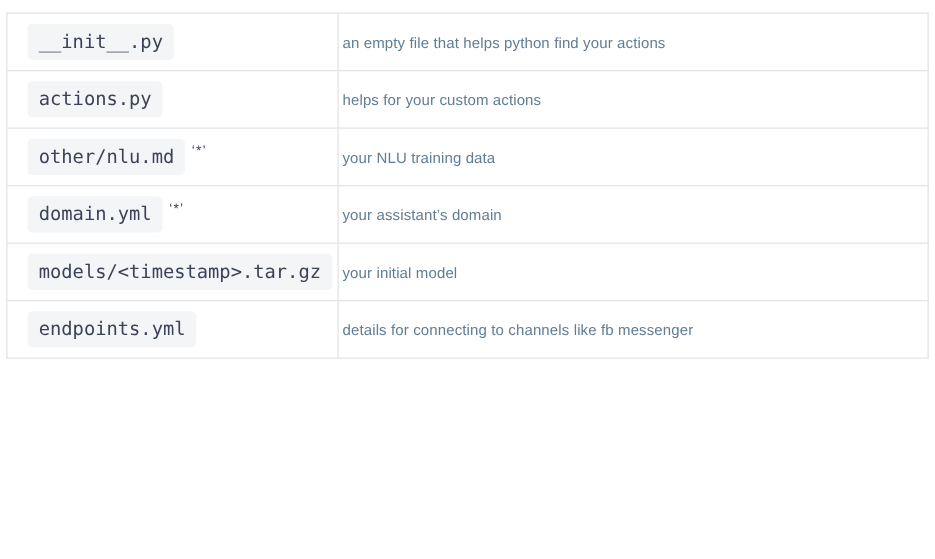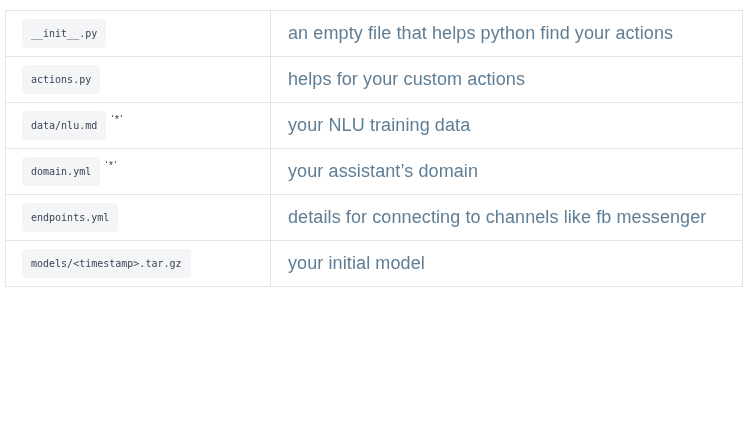--- a/index.html
+++ b/index.html
@@ -27,32 +27,32 @@
     height: 46px;
     vertical-align: middle;
   }
   td.col-file {
     width: 265px;
     padding-left: 16px;
     padding-right: 8px;
     white-space: nowrap;
   }
   td.col-desc {
-    padding-left: 17px;
+    padding-left: 3px;
     padding-right: 10px;
     color: var(--desc-text);
-    font-size: 18px;
+    font-size: 12px;
     letter-spacing: 0.1px;
   }
   code.file-chip {
     display: inline-block;
     background: var(--code-bg);
     color: var(--code-text);
     font-family: "DejaVu Sans Mono", "Liberation Mono", monospace;
-    font-size: 10px;
+    font-size: 15px;
     line-height: 17px;
     padding: 6px 9px;
     border-radius: 4px;
   }
   span.marker {
     color: var(--code-text);
     font-size: 11px;
     vertical-align: super;
     margin-left: 5px;
     letter-spacing: 1px;
@@ -66,29 +66,29 @@
   <tbody>
     <tr>
       <td class="col-file"><code class="file-chip">__init__.py</code></td>
       <td class="col-desc"><span>an empty file that helps python find your actions</span></td>
     </tr>
     <tr>
       <td class="col-file"><code class="file-chip">actions.py</code></td>
       <td class="col-desc"><span>helps for your custom actions</span></td>
     </tr>
     <tr>
-      <td class="col-file"><code class="file-chip">data/nlu.md</code><span class="marker">‘*’</span></td>
+      <td class="col-file"><code class="file-chip">other/nlu.md</code><span class="marker">‘*’</span></td>
       <td class="col-desc"><span>your NLU training data</span></td>
     </tr>
     <tr>
       <td class="col-file"><code class="file-chip">domain.yml</code><span class="marker">‘*’</span></td>
       <td class="col-desc"><span>your assistant’s domain</span></td>
     </tr>
     <tr>
+      <td class="col-file"><code class="file-chip">models/&lt;timestamp&gt;.tar.gz</code></td>
+      <td class="col-desc"><span>your initial model</span></td>
+    </tr>
+    <tr>
       <td class="col-file"><code class="file-chip">endpoints.yml</code></td>
       <td class="col-desc"><span>details for connecting to channels like fb messenger</span></td>
-    </tr>
-    <tr>
-      <td class="col-file"><code class="file-chip">models/&lt;timestamp&gt;.tar.gz</code></td>
-      <td class="col-desc"><span>your initial model</span></td>
     </tr>
   </tbody>
 </table>
 
 </body></html>

